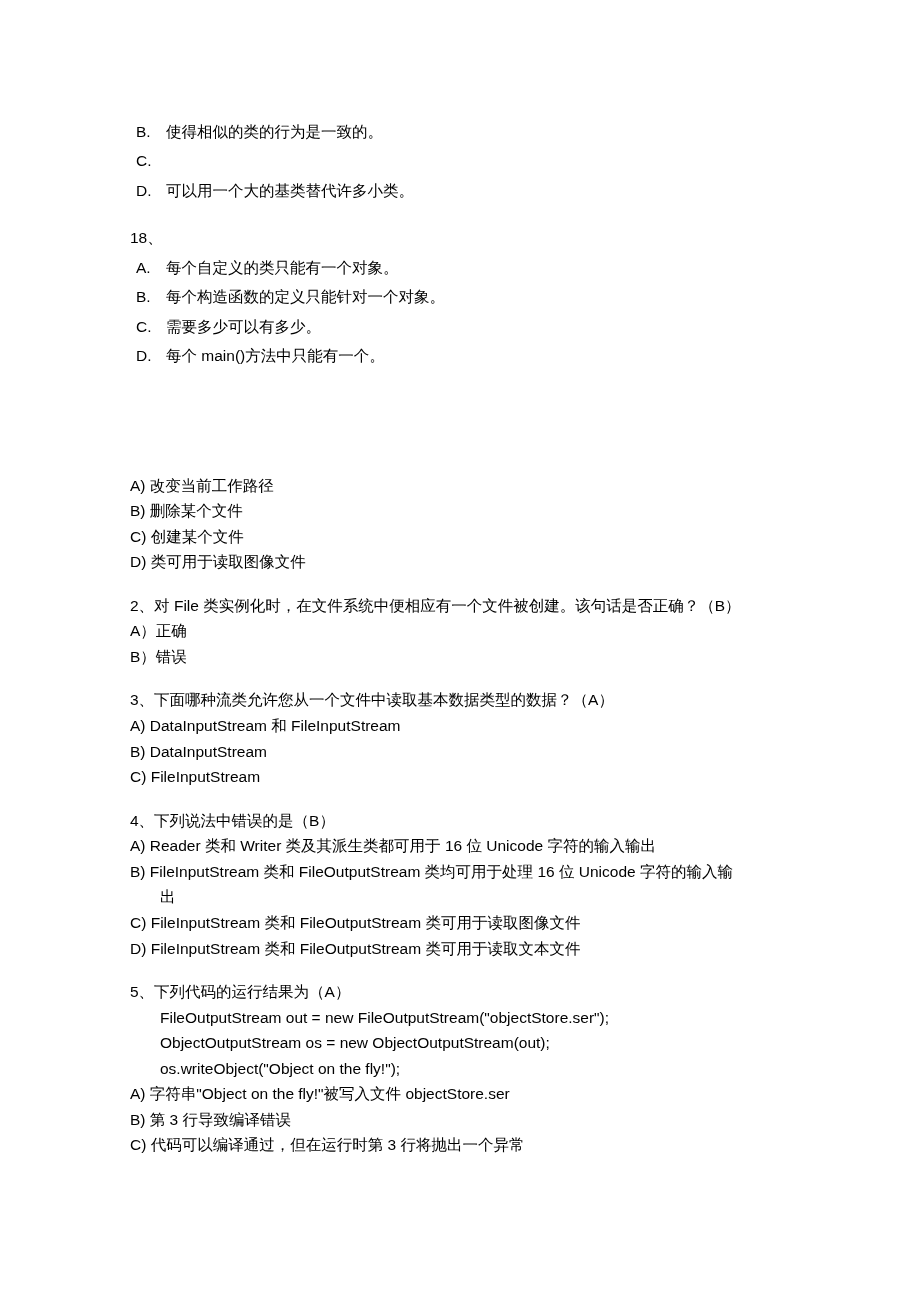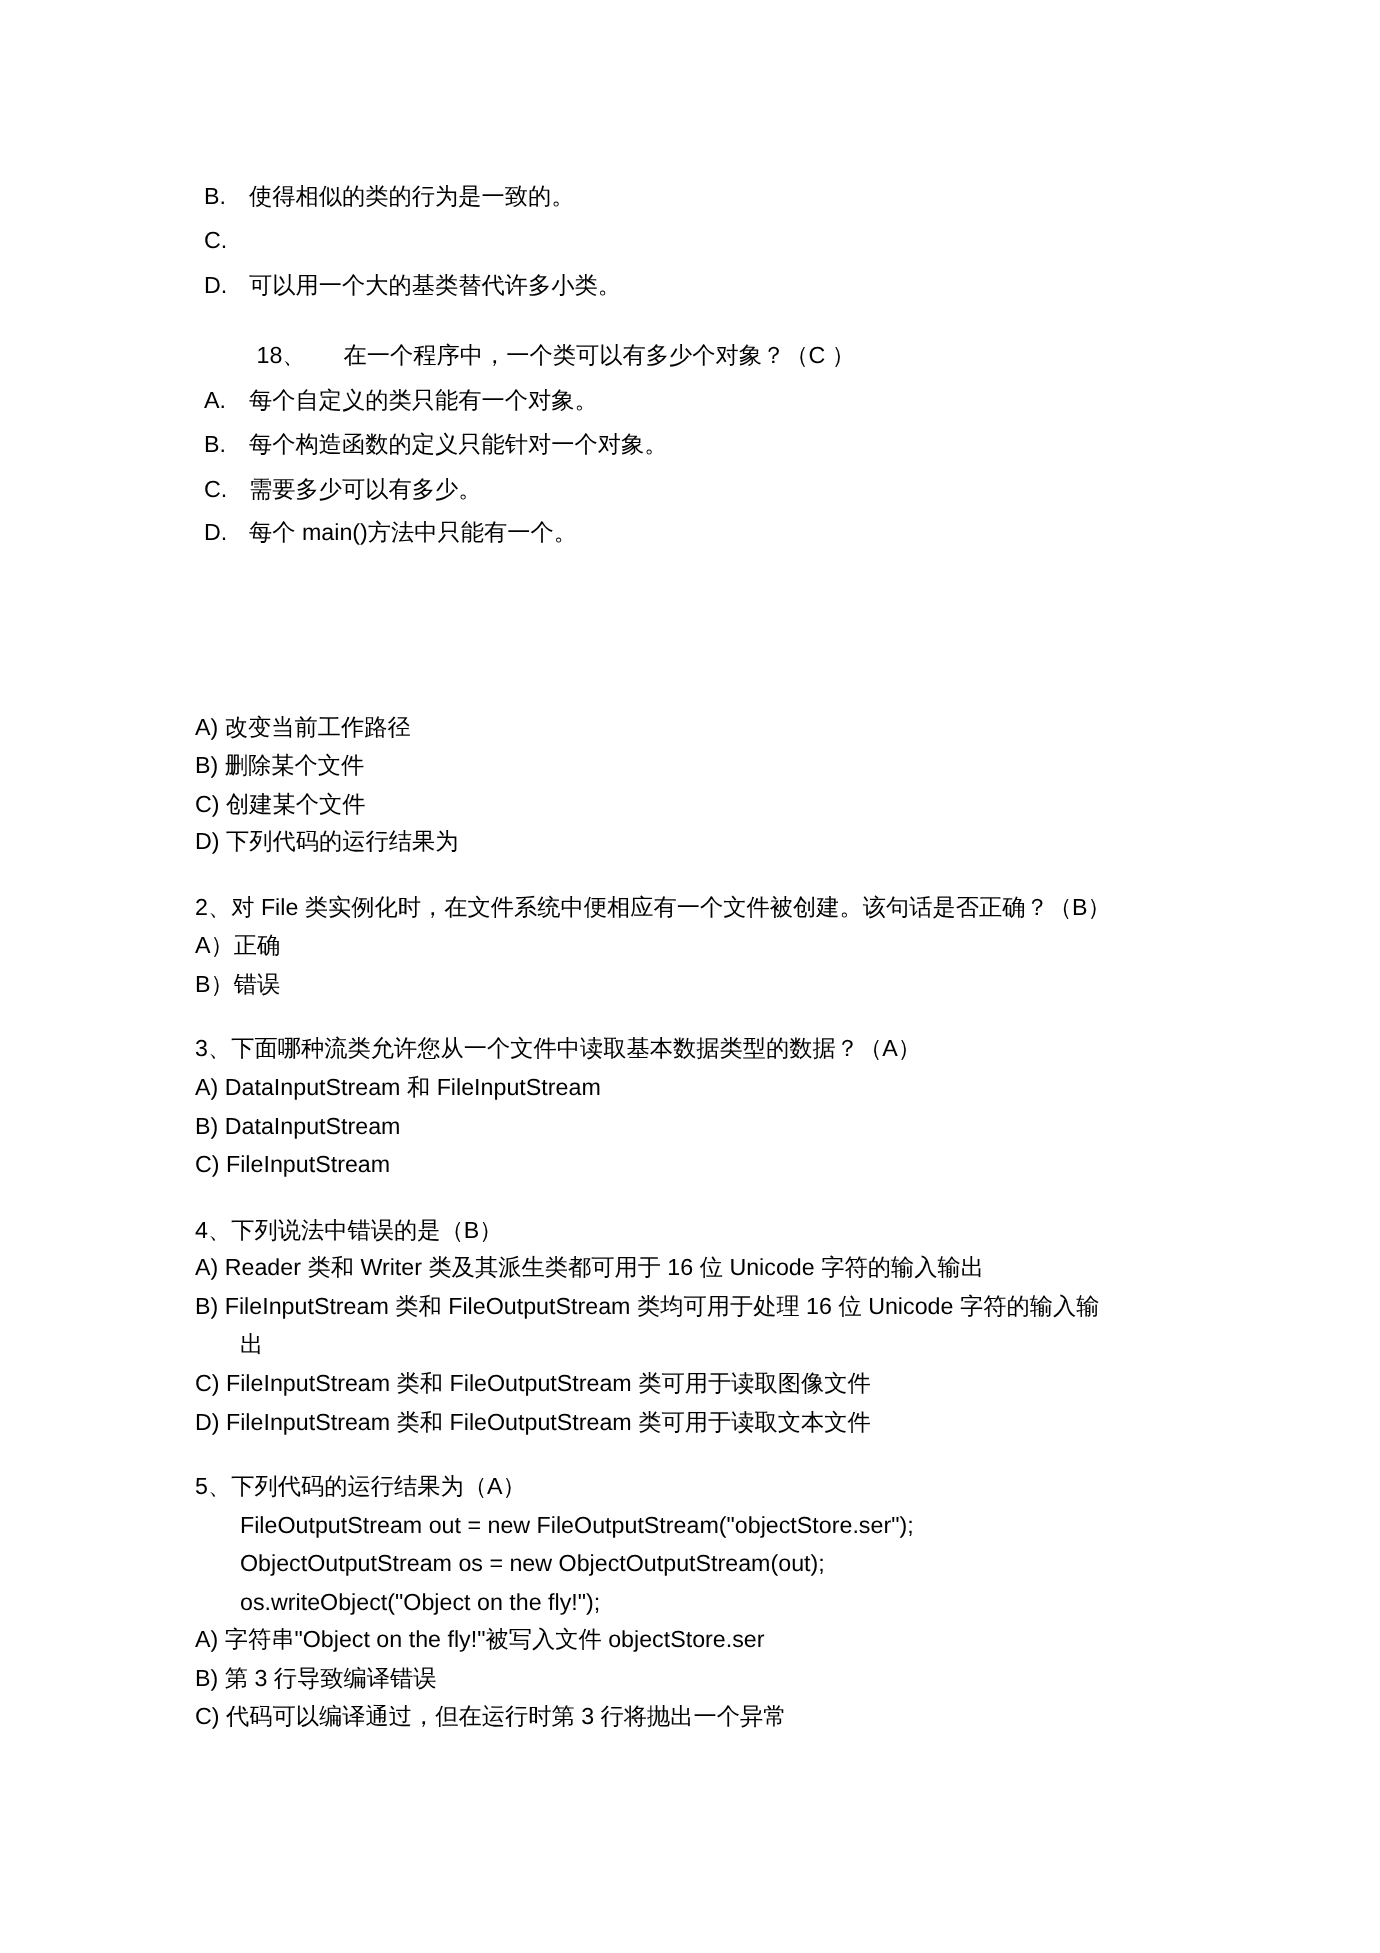--- a/index.html
+++ b/index.html
@@ -64,22 +64,21 @@
       <span class="label">C.</span>
     </div>
     <div class="line indent-opt">
       <span class="label">D.</span>
       <span class="option-text">可以用一个大的基类替代许多小类。</span>
     </div>
   </div>
 
   <div class="q-block">
     <div class="line">
-      <span style="min-width:58px; display:inline-block;margin-left:41px;">18、</span>
-      <span>在一个程序中，一个类可以有多少个对象？（C   ）</span>
+      <span style="min-width:58px; display:inline-block;">18、</span>
     </div>
     <div class="line indent-opt">
       <span class="label">A.</span>
       <span class="option-text">每个自定义的类只能有一个对象。</span>
     </div>
     <div class="line indent-opt">
       <span class="label">B.</span>
       <span class="option-text">每个构造函数的定义只能针对一个对象。</span>
     </div>
     <div class="line indent-opt">
@@ -100,21 +99,21 @@
       <div class="line">
           <span>A)  改变当前工作路径</span>
         </div>
       <div class="line">
           <span>B)  删除某个文件</span>
         </div>
       <div class="line">
           <span>C)  创建某个文件</span>
         </div>
       <div class="line">
-          <span>D)  下列代码的运行结果为</span>
+          <span>D)  类可用于读取图像文件</span>
         </div>
     </div>
 
     <div class="q-block">
       <div class="line">
           <span>2、对 File 类实例化时，在文件系统中便相应有一个文件被创建。该句话是否正确？（B）</span>
         </div>
       <div class="line">
           <span>A）正确</span>
         </div>

